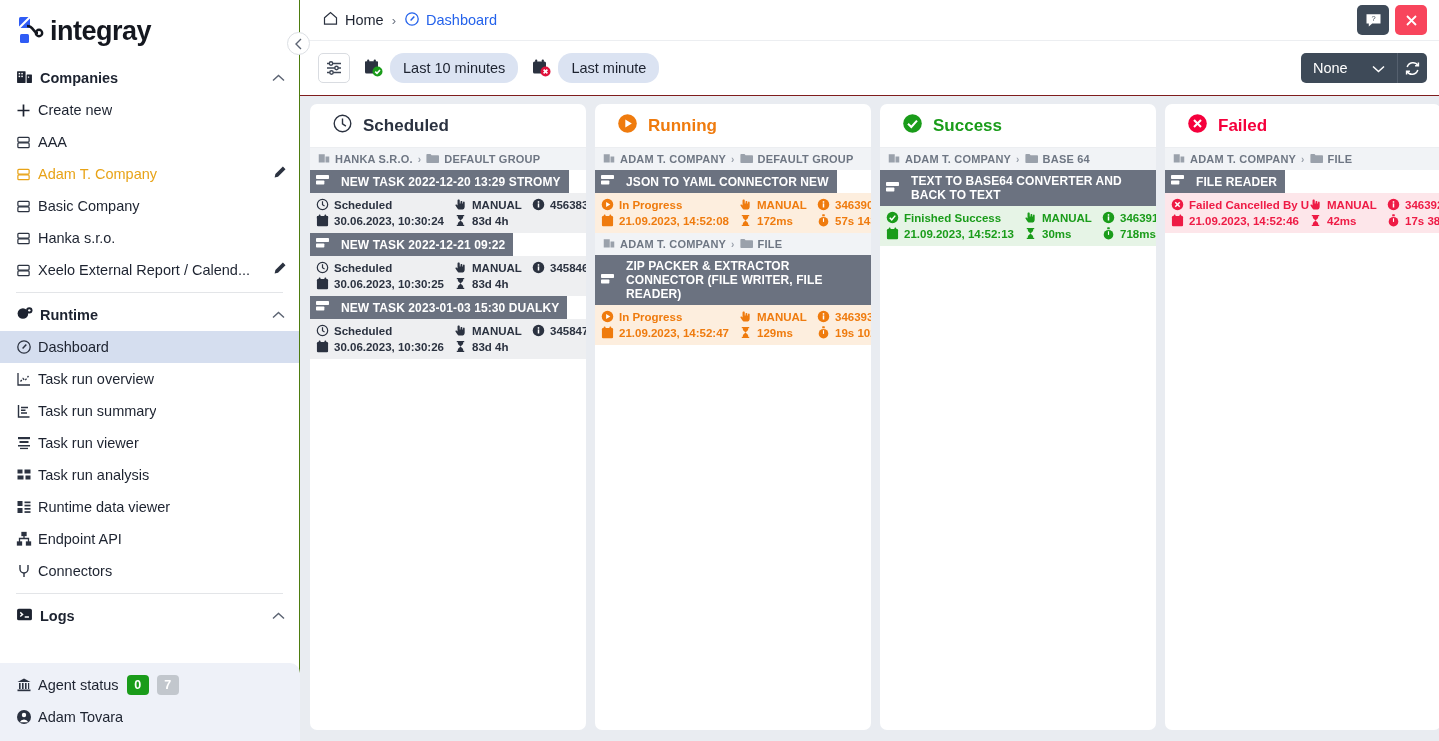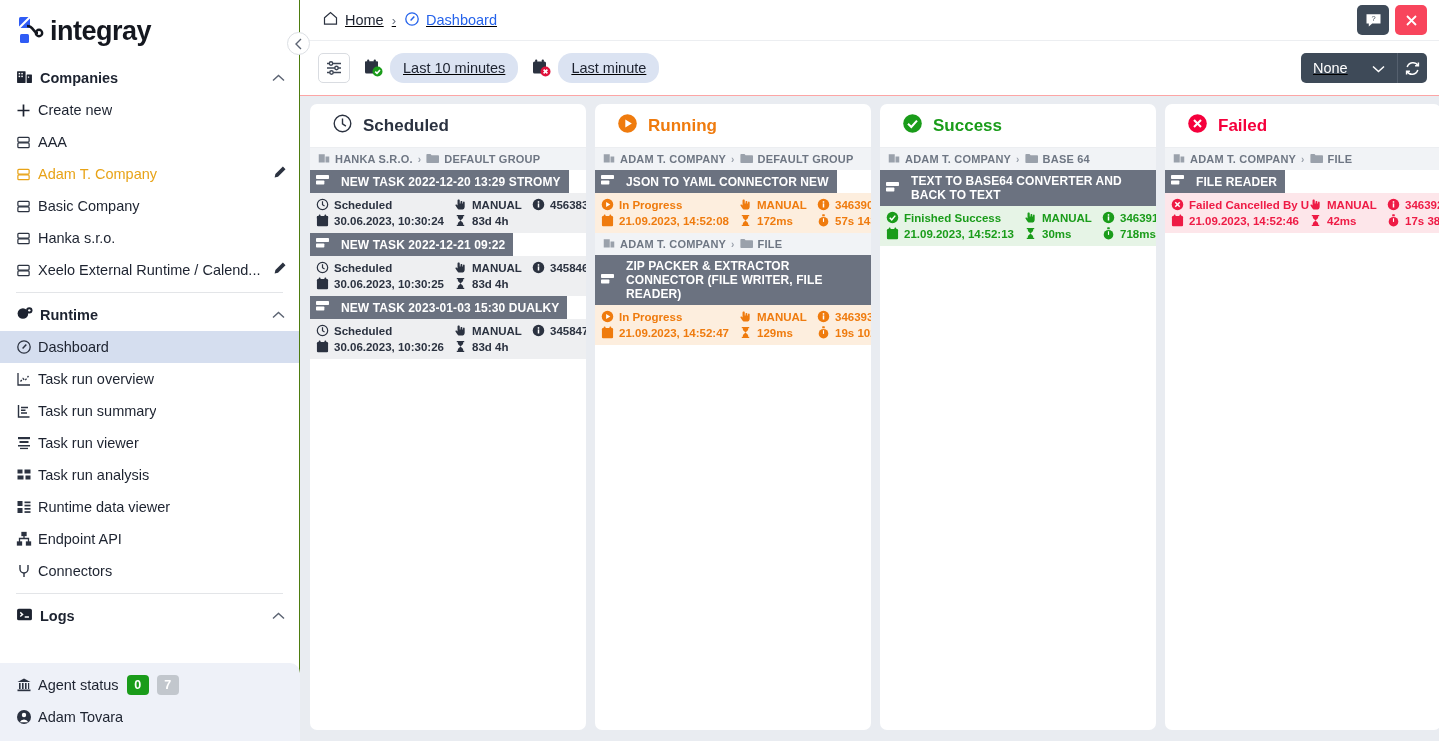--- a/index.html
+++ b/index.html
@@ -46,21 +46,21 @@
     background: #eef1f8; border-top-right-radius: 10px;
     padding: 6px 0 8px 0;
   }
   .badge { display:inline-flex; align-items:center; justify-content:center;
     min-width: 22px; height: 20px; border-radius: 4px; font-size: 12.5px;
     font-weight: 700; color: #fff; padding: 0 5px; margin-left: 8px; }
   .badge.green { background: #1a9c1a; }
   .badge.grey { background: #c2c7cd; }
 
   
-  .main { flex: 1; position: relative; background: #fca5a5; text-decoration: underline; }
+  .main { flex: 1; position: relative; background: #7f1d1d; }
   .topbar {
     height: 40px; display: flex; align-items: center;
     padding-left: 22px; background: #fff;
   }
   .crumb { display: flex; align-items: center; font-size: 14.5px; color: #1d2330; gap: 6px; }
   .crumb .sep { color: #6a7280; font-size: 13px; margin: 0 2px; }
   .crumb a { color: #2563eb; text-decoration: none; }
   .topbar-right { margin-left: auto; display: flex; gap: 6px; padding-right: 12px; }
   .sq-btn {
     width: 32px; height: 30px; border-radius: 5px; display: flex;
@@ -254,21 +254,21 @@
         <span class="lbl">Hanka s.r.o.</span>
       </div>
 
       <div class="nav-item">
         <span class="ico">
           <svg width="15" height="15" viewBox="0 0 16 16" fill="none" stroke="#2b3240" stroke-width="1.3">
             <rect x="2" y="2.5" width="12" height="5" rx="1"></rect>
               <rect x="2" y="8.5" width="12" height="5" rx="1"></rect>
           </svg>
         </span>
-        <span class="lbl">Xeelo External Runtime / Calend...</span>
+        <span class="lbl">Xeelo External Report / Calend...</span>
         <span class="pencil">
           <svg width="15" height="15" viewBox="0 0 16 16" fill="#2b3240">
               <path d="M11.6 1.6l2.8 2.8-8 8-3.6.8.8-3.6z"></path>
             </svg>
         </span>
       </div>
 
       <div class="divider"></div>
 
       <div class="section-head">

